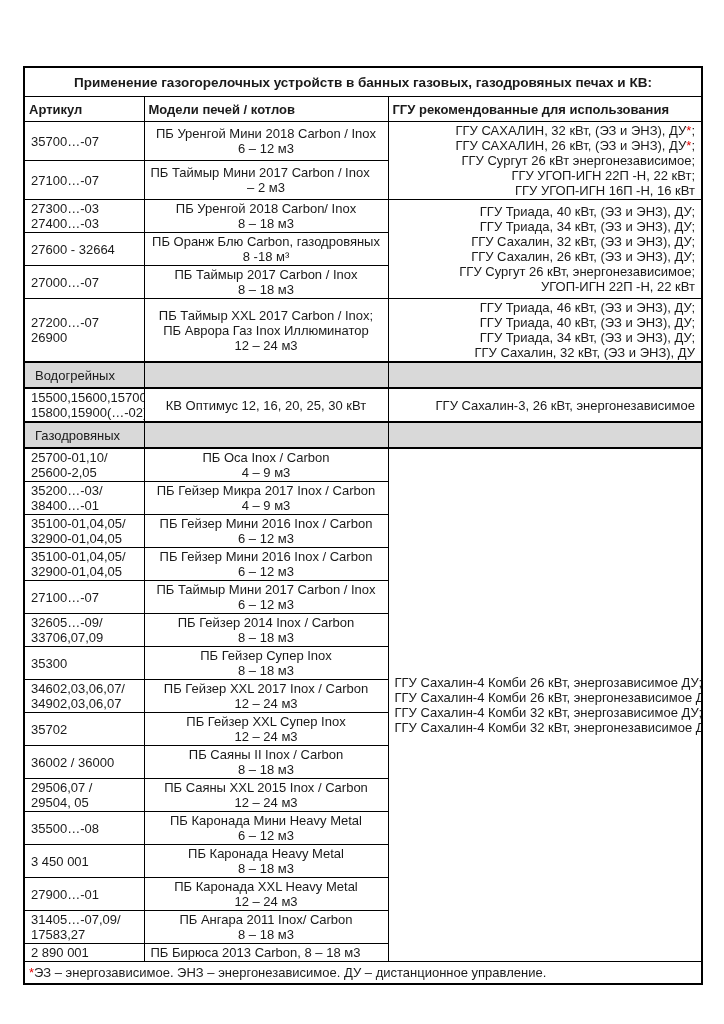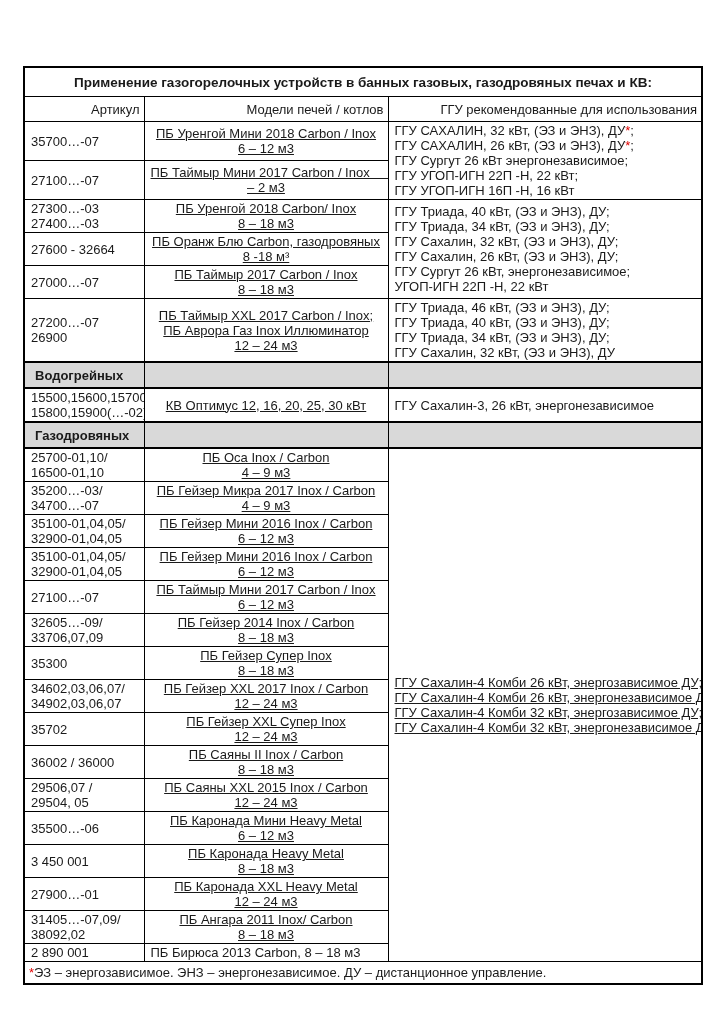--- a/index.html
+++ b/index.html
@@ -31,43 +31,43 @@
     overflow: hidden;
   }
   tr.title-row td {
     font-weight: bold;
     text-align: center;
     font-size: 13.5px;
     padding: 6px 8px;
     height: 16px;
   }
   tr.header-row td {
-    font-weight: normal;
-    text-align: right;
+    font-weight: bold;
+    text-align: left;
     padding: 4px 4px;
     height: 16px;
   }
   tr.section-row td {
     background: #d9d9d9;
-    font-weight: bold;
+    font-weight: normal;
     text-align: left;
     padding: 4px 10px;
     height: 16px;
     border-top: 2px solid #000;
     border-bottom: 2px solid #000;
   }
   tr.footer-row td {
     text-align: left;
     padding: 3px 4px;
     height: 15px;
     margin-top: 16px;
   }
   td.a-left   { text-align: left;  padding-left: 10px; padding-right: 4px; }
-  td.a-center { text-align: center; text-decoration: underline; }
-  td.ggu-pad  { padding-left: 14px; }
+  td.a-center { text-align: center; }
+  td.ggu-pad  { padding-left: 14px; text-align: right; }
   td .line { white-space: nowrap; }
   .star { color: #e00000; }
 </style>
 </head>
 <body>
 
 <div class="page">
   <table class="doc-table">
     <colgroup>
       <col style="width: 120px;">
@@ -191,37 +191,37 @@
         <tr class="section-row">
           <td class="">
             <div class="line">Газодровяных</div>
           </td>
           <td class=""></td>
           <td class=""></td>
         </tr>
         <tr>
           <td class="a-left">
             <div class="line">25700-01,10/</div>
-            <div class="line">16500-01,10</div>
+            <div class="line">25600-2,05</div>
           </td>
           <td class="a-center">
             <div class="line">ПБ Оса Inox / Carbon</div>
             <div class="line">4 – 9 м3</div>
           </td>
           <td rowspan="16" class="a-center">
             <div class="line">ГГУ Сахалин-4 Комби 26 кВт, энергозависимое ДУ;</div>
             <div class="line">ГГУ Сахалин-4 Комби 26 кВт, энергонезависимое ДУ</div>
             <div class="line">ГГУ Сахалин-4 Комби 32 кВт, энергозависимое ДУ;</div>
             <div class="line">ГГУ Сахалин-4 Комби 32 кВт, энергонезависимое ДУ</div>
           </td>
         </tr>
         <tr>
           <td class="a-left">
             <div class="line">35200…-03/</div>
-            <div class="line">34700…-07</div>
+            <div class="line">38400…-01</div>
           </td>
           <td class="a-center">
             <div class="line">ПБ Гейзер Микра 2017 Inox / Carbon</div>
             <div class="line">4 – 9 м3</div>
           </td>
         </tr>
         <tr>
           <td class="a-left">
             <div class="line">35100-01,04,05/</div>
             <div class="line">32900-01,04,05</div>
@@ -302,21 +302,21 @@
             <div class="line">29506,07 /</div>
             <div class="line">29504, 05</div>
           </td>
           <td class="a-center">
             <div class="line">ПБ Саяны XXL 2015 Inox / Carbon</div>
             <div class="line">12 – 24 м3</div>
           </td>
         </tr>
         <tr>
           <td class="a-left">
-            <div class="line">35500…-06</div>
+            <div class="line">35500…-08</div>
           </td>
           <td class="a-center">
             <div class="line">ПБ Каронада Мини Heavy Metal</div>
             <div class="line">6 – 12 м3</div>
           </td>
         </tr>
         <tr>
           <td class="a-left">
             <div class="line">3 450 001</div>
           </td>
@@ -330,21 +330,21 @@
             <div class="line">27900…-01</div>
           </td>
           <td class="a-center">
             <div class="line">ПБ Каронада XXL Heavy Metal</div>
             <div class="line">12 – 24 м3</div>
           </td>
         </tr>
         <tr>
           <td class="a-left">
             <div class="line">31405…-07,09/</div>
-            <div class="line">38092,02</div>
+            <div class="line">17583,27</div>
           </td>
           <td class="a-center">
             <div class="line">ПБ Ангара 2011 Inox/ Carbon</div>
             <div class="line">8 – 18 м3</div>
           </td>
         </tr>
         <tr>
           <td class="a-left">
             <div class="line">2 890 001</div>
           </td>

